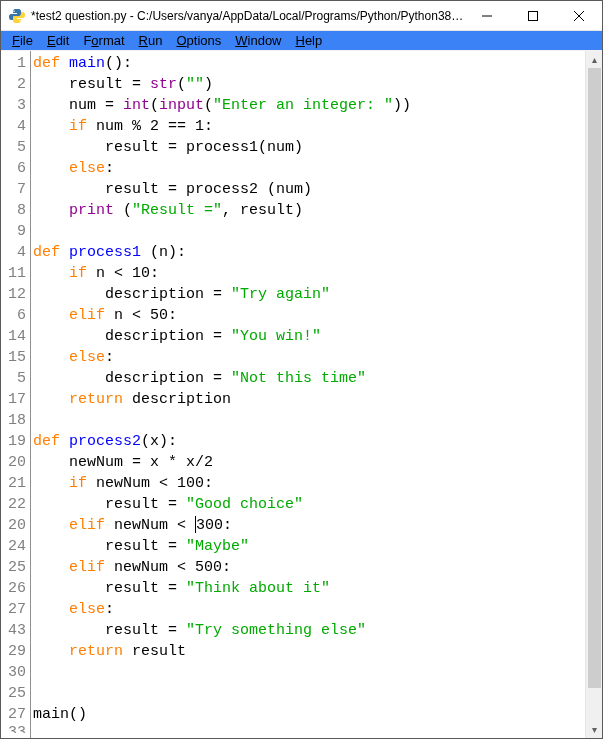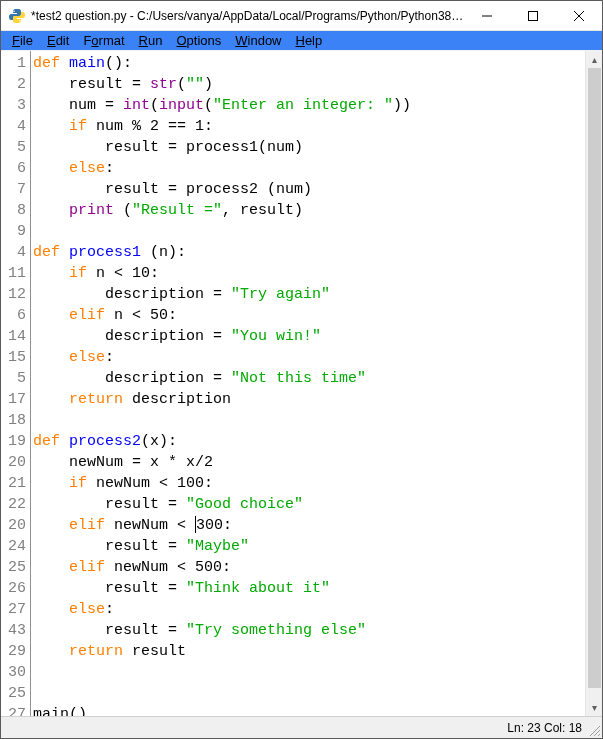--- a/index.html
+++ b/index.html
@@ -111,22 +111,14 @@
         <div class="ln" style="height: 8px; line-height: 16px; overflow: hidden;">33</div>
       </div>
     <div class="codearea" id="codearea"><div class="codeline"><span class="kw">def</span><span> </span><span class="def">main</span><span>():</span></div><div class="codeline"><span>    result = </span><span class="builtin">str</span><span>(</span><span class="str">""</span><span>)</span></div><div class="codeline"><span>    num = </span><span class="builtin">int</span><span>(</span><span class="builtin">input</span><span>(</span><span class="str">"Enter an integer: "</span><span>))</span></div><div class="codeline"><span>    </span><span class="kw">if</span><span> num % 2 == 1:</span></div><div class="codeline"><span>        result = process1(num)</span></div><div class="codeline"><span>    </span><span class="kw">else</span><span>:</span></div><div class="codeline"><span>        result = process2 (num)</span></div><div class="codeline"><span>    </span><span class="builtin">print</span><span> (</span><span class="str">"Result ="</span><span>, result)</span></div><div class="codeline"><span></span></div><div class="codeline"><span class="kw">def</span><span> </span><span class="def">process1</span><span> (n):</span></div><div class="codeline"><span>    </span><span class="kw">if</span><span> n &lt; 10:</span></div><div class="codeline"><span>        description = </span><span class="str">"Try again"</span></div><div class="codeline"><span>    </span><span class="kw">elif</span><span> n &lt; 50:</span></div><div class="codeline"><span>        description = </span><span class="str">"You win!"</span></div><div class="codeline"><span>    </span><span class="kw">else</span><span>:</span></div><div class="codeline"><span>        description = </span><span class="str">"Not this time"</span></div><div class="codeline"><span>    </span><span class="kw">return</span><span> description</span></div><div class="codeline"><span></span></div><div class="codeline"><span class="kw">def</span><span> </span><span class="def">process2</span><span>(x):</span></div><div class="codeline"><span>    newNum = x * x/2</span></div><div class="codeline"><span>    </span><span class="kw">if</span><span> newNum &lt; 100:</span></div><div class="codeline"><span>        result = </span><span class="str">"Good choice"</span></div><div class="codeline"><span>    </span><span class="kw">elif</span><span> newNum &lt; </span><span class="caret"></span><span>300:</span></div><div class="codeline"><span>        result = </span><span class="str">"Maybe"</span></div><div class="codeline"><span>    </span><span class="kw">elif</span><span> newNum &lt; 500:</span></div><div class="codeline"><span>        result = </span><span class="str">"Think about it"</span></div><div class="codeline"><span>    </span><span class="kw">else</span><span>:</span></div><div class="codeline"><span>        result = </span><span class="str">"Try something else"</span></div><div class="codeline"><span>    </span><span class="kw">return</span><span> result</span></div><div class="codeline"><span></span></div><div class="codeline"><span></span></div><div class="codeline"><span>main()</span></div></div>
     <div class="scrollbar-v">
       <div class="scroll-arrow up">▴</div>
       <div class="scroll-thumb" style="top:17px; height:620px;"></div>
       <div class="scroll-arrow down">▾</div>
     </div>
   </div>
 
-  <div class="statusbar" style="position:relative;">
-    <span>Ln: 23  Col: 18</span>
-    <svg class="grip" width="12" height="12">
-      <line x1="2" y1="12" x2="12" y2="2" stroke="#a0a0a0"></line>
-        <line x1="6" y1="12" x2="12" y2="6" stroke="#a0a0a0"></line>
-        <line x1="10" y1="12" x2="12" y2="10" stroke="#a0a0a0"></line>
-    </svg>
-  </div>
 
 </div>
 
 </body></html>

